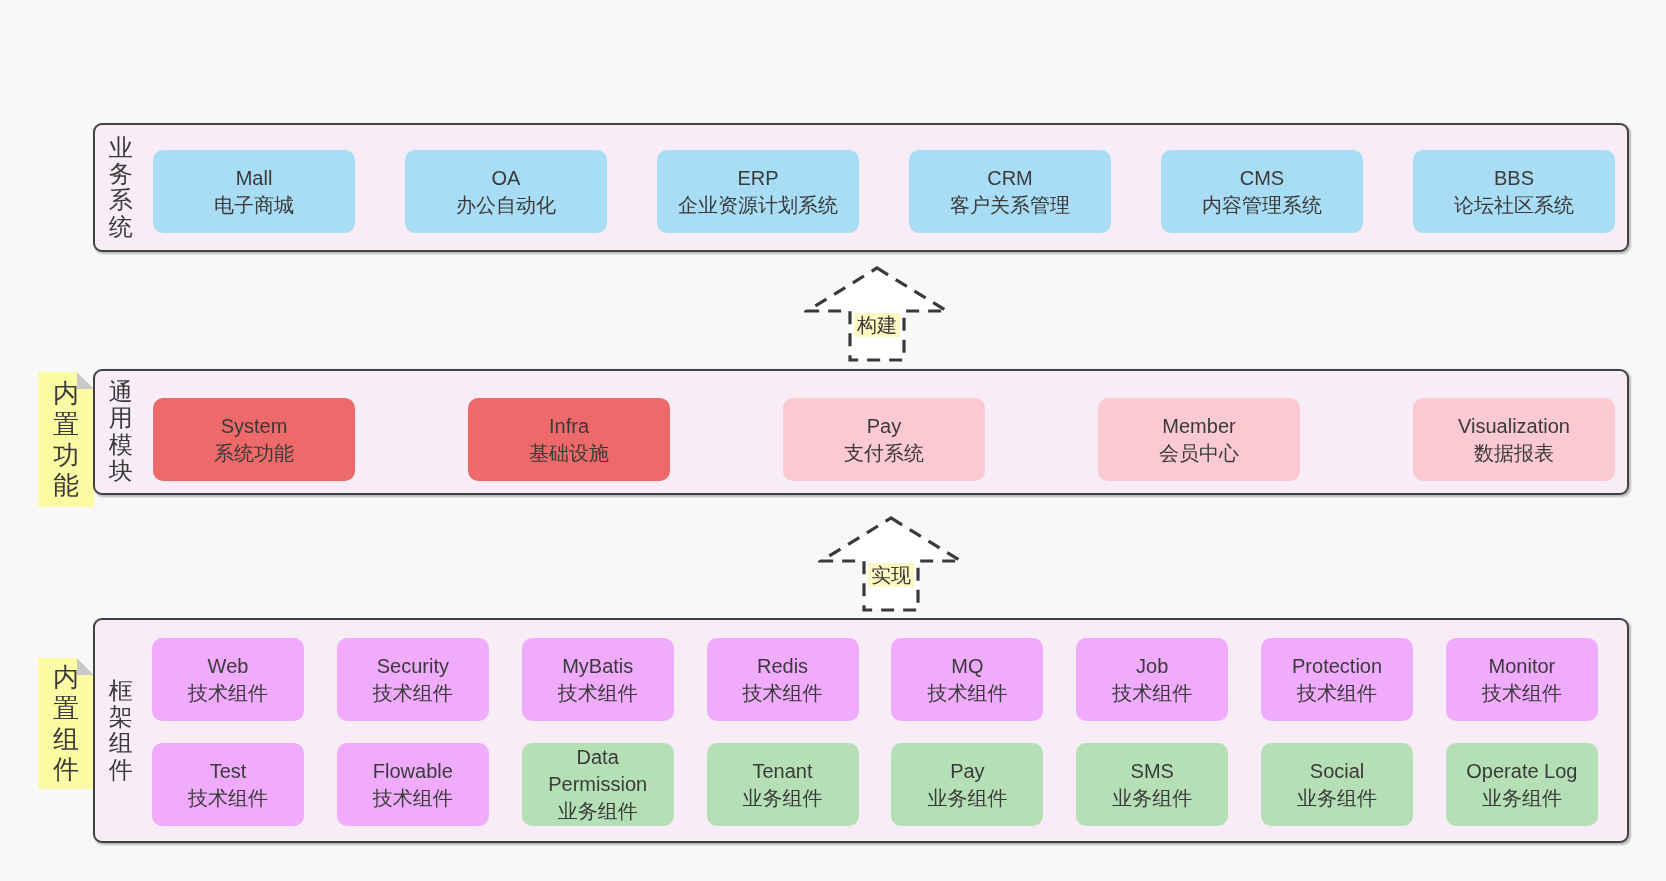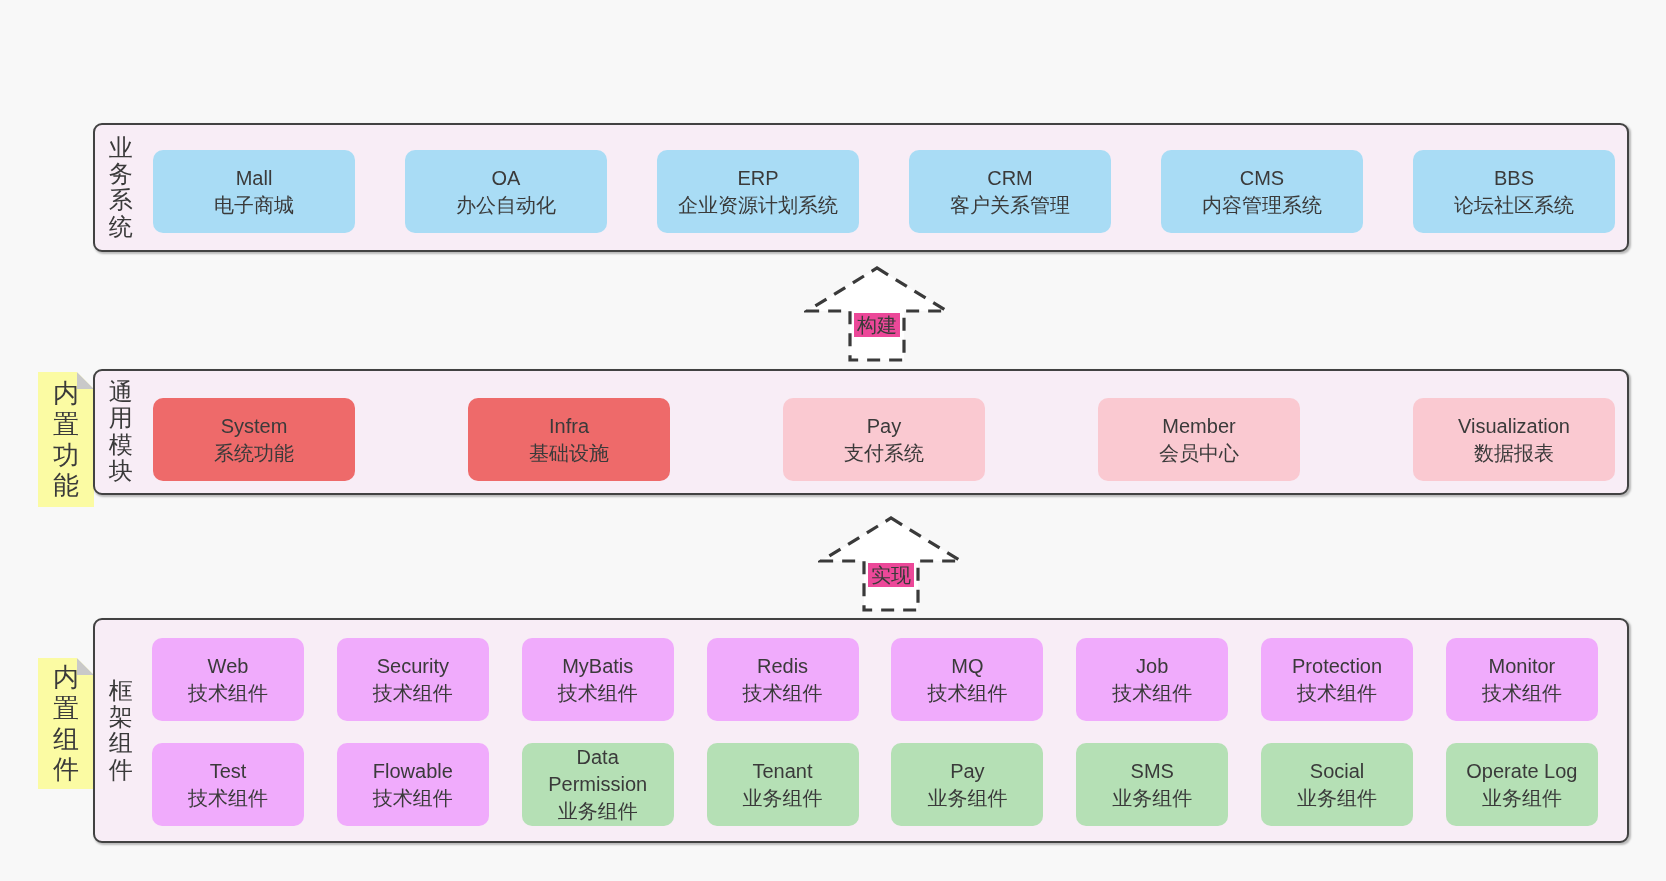--- a/index.html
+++ b/index.html
@@ -57,21 +57,21 @@
   .sticky .s-label{
     width:1.08em;font-size:26px;line-height:1.18;word-break:break-all;
     text-align:center;
   }
   .arrow{position:absolute;width:146px;height:98px;}
   #arrow-build{left:804px;top:265px;}
   #arrow-implement{left:818px;top:515px;}
   .arrow svg{display:block;width:146px;height:98px;}
   .arrow .a-label{
     position:absolute;left:50%;top:48px;transform:translateX(-50%);
-    background:#ec4899;padding:0 3px;font-size:20px;line-height:24px;
+    background:#fef9c3;padding:0 3px;font-size:20px;line-height:24px;
     white-space:nowrap;
   }
 </style>
 </head>
 <body>
 
 <div class="canvas">
 
   <div class="sticky" id="sticky-features">
     <span class="fold"></span>

